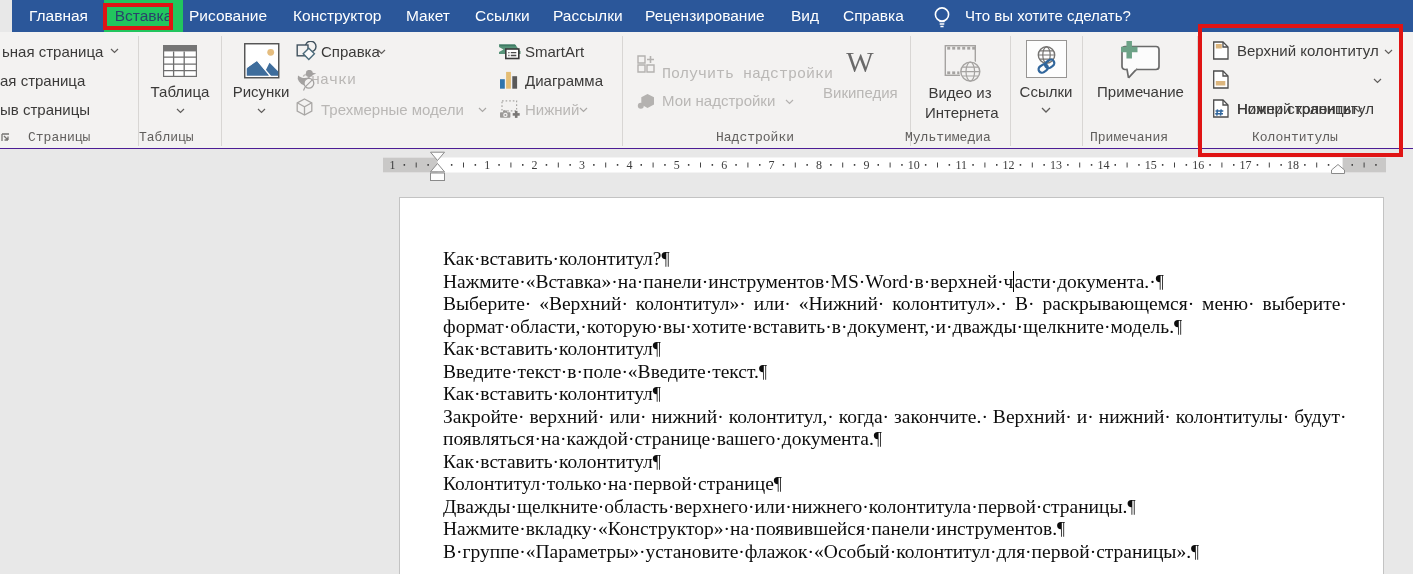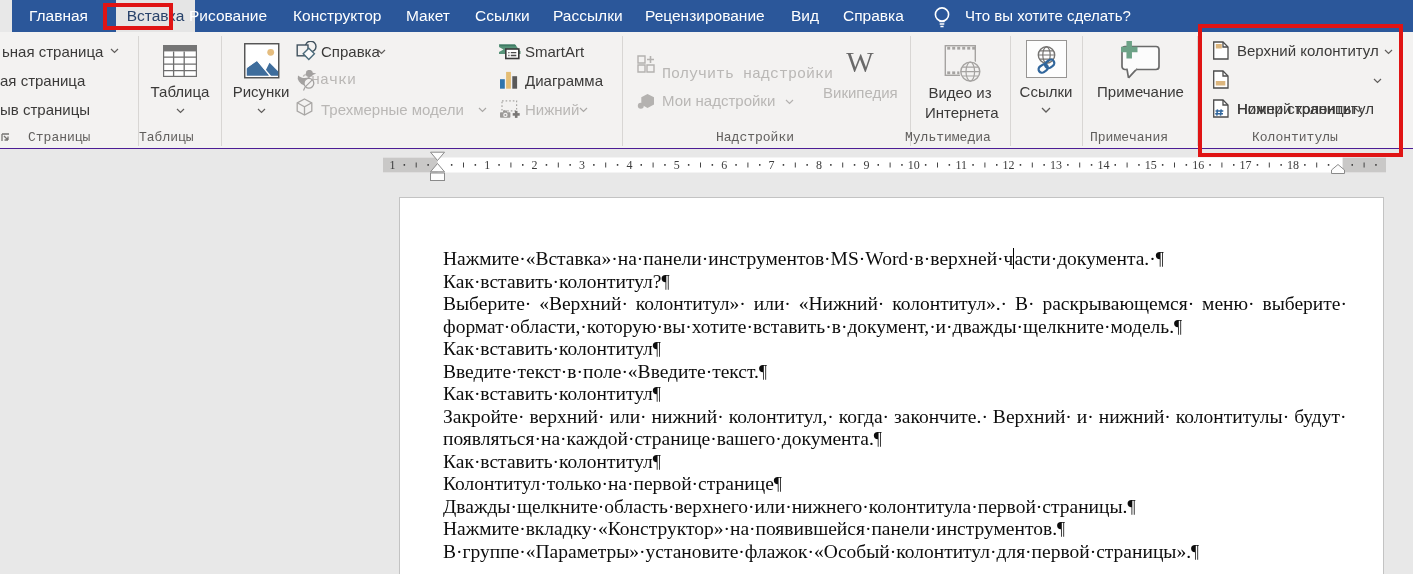--- a/index.html
+++ b/index.html
@@ -3,21 +3,21 @@
 <meta charset="utf-8">
 <style>
   html,body{margin:0;padding:0;}
   body{width:1413px;height:574px;overflow:hidden;position:relative;
        font-family:"Liberation Sans",sans-serif;background:#e8e8e8;}
   .abs{position:absolute;}
   
   #topbar{left:0;top:0;width:1413px;height:36px;background:#2b579a;margin-left:12px;}
   .tab{position:absolute;top:1px;height:30px;line-height:30px;color:#fff;
        font-size:15.5px;white-space:nowrap;}
-  #instab{position:absolute;left:104px;top:0;width:79px;height:32px;background:#e5e5e5;}
+  #instab{position:absolute;left:92px;top:0;width:79px;height:32px;background:#22c55e;}
   #instab span{position:absolute;left:0;right:0;top:1px;height:30px;line-height:30px;
        text-align:center;color:#29436b;font-size:15.5px;}
   .redbox{position:absolute;border:4px solid #e01414;z-index:10;}
   
   #ribbon{left:0;top:32px;width:1413px;height:116px;background:#f3f2f1;
           border-bottom:1px solid #4c1d95;}
   .sep{position:absolute;top:4px;width:1px;height:110px;background:#d8d6d4;}
   .glabel{position:absolute;top:98px;height:16px;line-height:16px;font-size:13px;
           color:#605e5c;text-align:left;white-space:nowrap;font-family:Liberation Mono, monospace;}
   .itxt{position:absolute;font-size:15px;color:#3b3a39;white-space:nowrap;
@@ -369,22 +369,22 @@
     <polygon points="430.5,3.2 444.5,3.2 437.5,11.5" fill="#fdfdfd" stroke="#8a8a8a" stroke-width="1"></polygon>
     <polygon points="430.5,22.8 444.5,22.8 437.5,14.5" fill="#fdfdfd" stroke="#8a8a8a" stroke-width="1"></polygon>
     <rect x="430.5" y="24" width="14" height="7.5" fill="#fdfdfd" stroke="#8a8a8a" stroke-width="1"></rect>
     <polygon points="1331.5,24.5 1331.5,21 1338,15.5 1344.5,21 1344.5,24.5" fill="#fdfdfd" stroke="#8a8a8a" stroke-width="1"></polygon>
   </svg>
 </div>
 
 <div class="abs" id="doc">
   <div id="page">
     <div id="dtext">
+      <div>Как·вставить·колонтитул?<span class="pil">¶</span></div>
       <div>Нажмите·«Вставка»·на·панели·инструментов·MS·Word·в·верхней·ч<span class="cur"></span>асти·документа.·<span class="pil">¶</span></div>
-      <div>Как·вставить·колонтитул?<span class="pil">¶</span></div>
       <div style="word-spacing:3.05px;">Выберите· «Верхний· колонтитул»· или· «Нижний· колонтитул».· В· раскрывающемся· меню· выберите·</div>
       <div>формат·области,·которую·вы·хотите·вставить·в·документ,·и·дважды·щелкните·модель.<span class="pil">¶</span></div>
       <div>Как·вставить·колонтитул<span class="pil">¶</span></div>
       <div>Введите·текст·в·поле·«Введите·текст.<span class="pil">¶</span></div>
       <div>Как·вставить·колонтитул<span class="pil">¶</span></div>
       <div style="word-spacing:0.1px;">Закройте· верхний· или· нижний· колонтитул,· когда· закончите.· Верхний· и· нижний· колонтитулы· будут·</div>
       <div>появляться·на·каждой·странице·вашего·документа.<span class="pil">¶</span></div>
       <div>Как·вставить·колонтитул<span class="pil">¶</span></div>
       <div>Колонтитул·только·на·первой·странице<span class="pil">¶</span></div>
       <div>Дважды·щелкните·область·верхнего·или·нижнего·колонтитула·первой·страницы.<span class="pil">¶</span></div>

